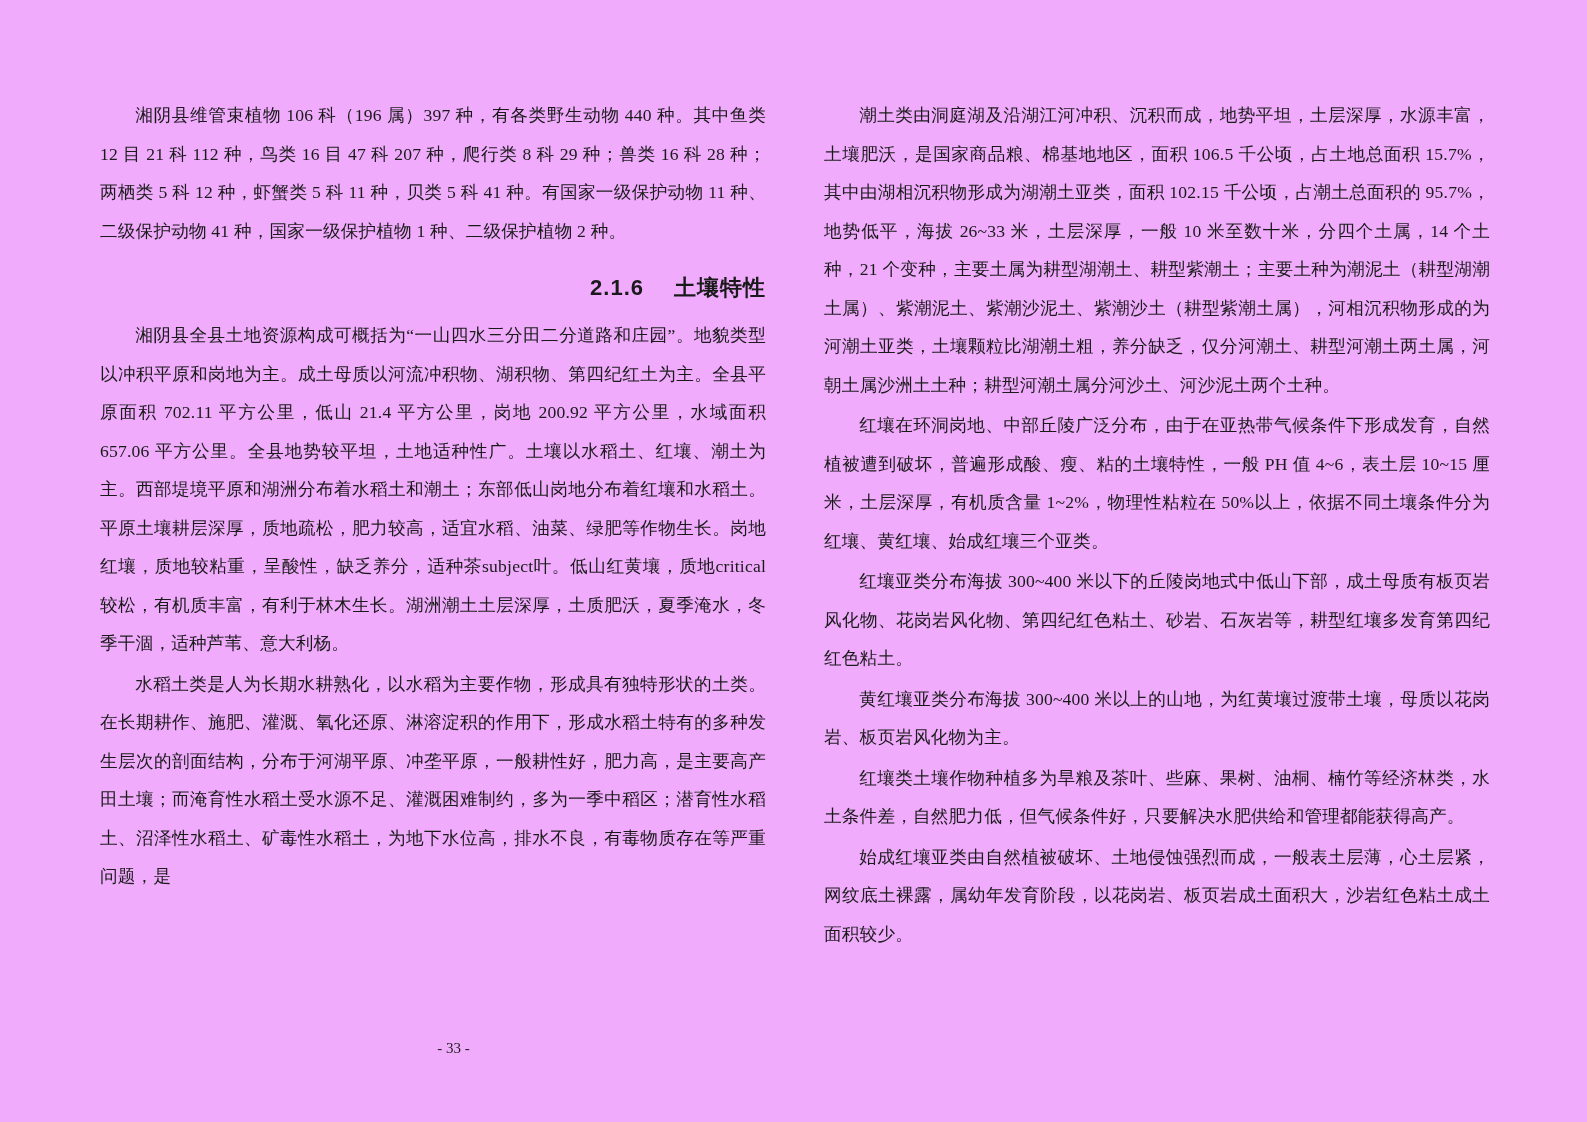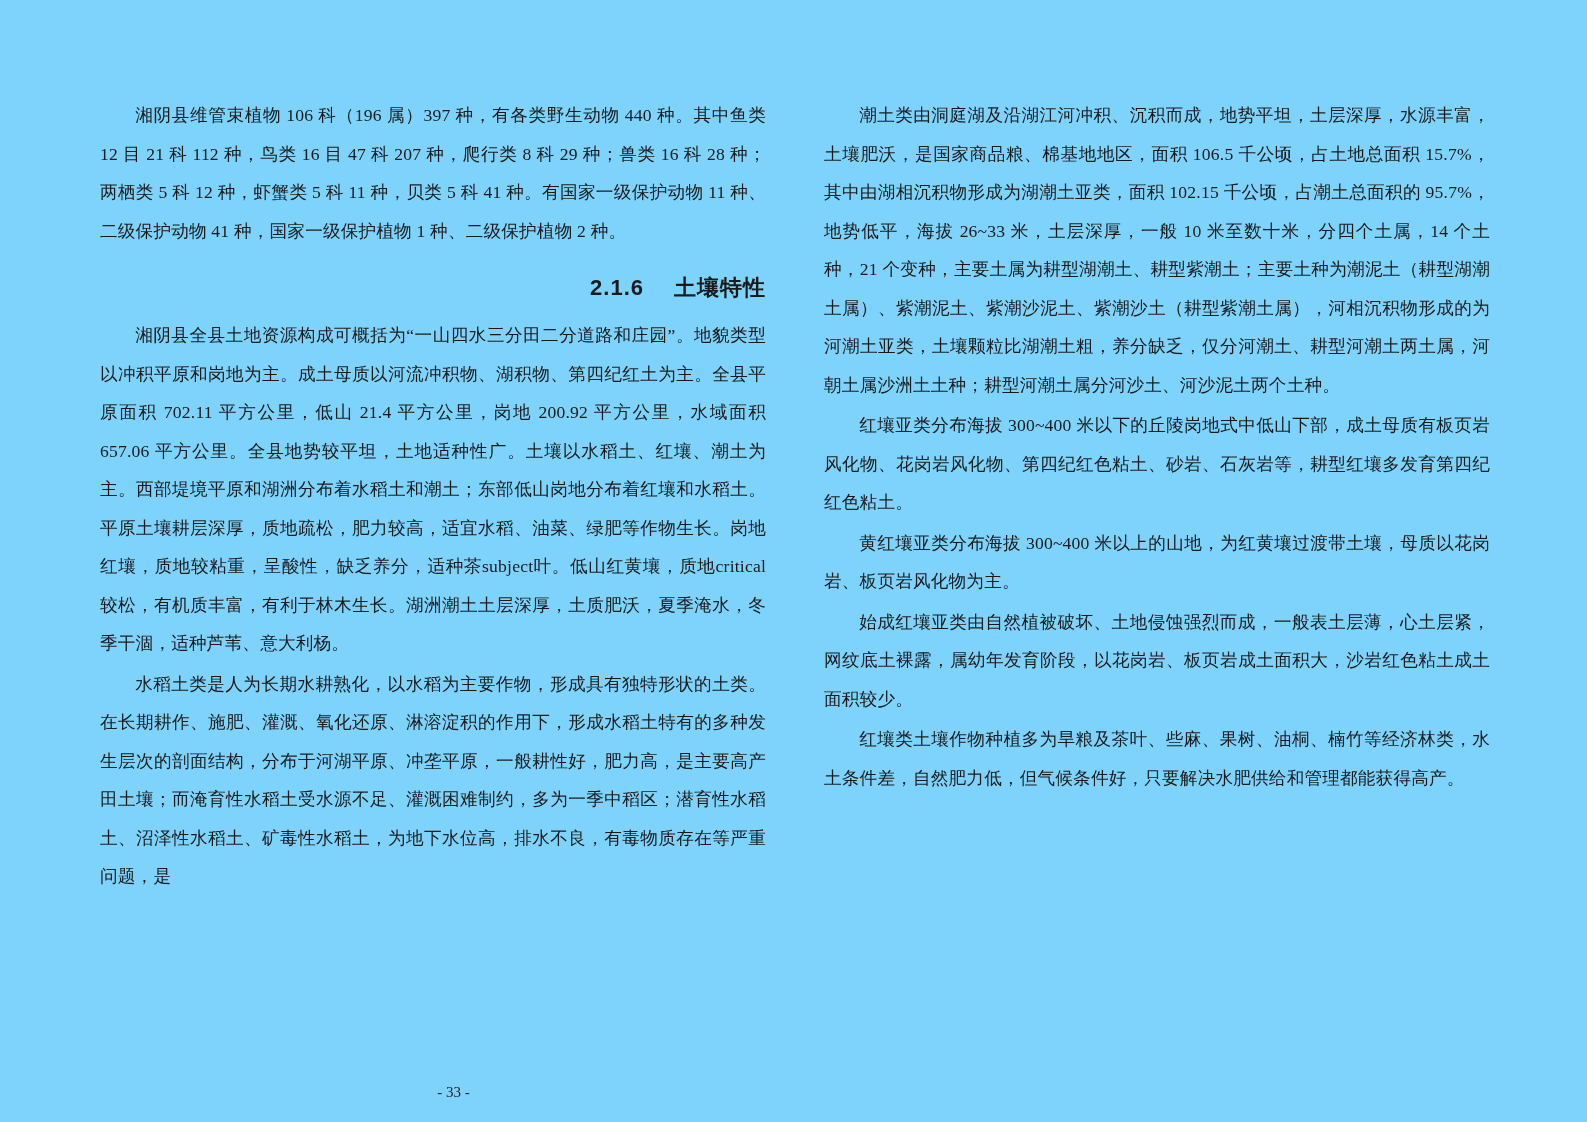--- a/index.html
+++ b/index.html
@@ -11,21 +11,21 @@
     width: 1587px;
     height: 1122px;
     font-family: "Liberation Serif", "DejaVu Serif", serif;
     color: #1a1a1a;
     position: relative;
     overflow: hidden;
   }
   .page {
     position: absolute;
     inset: 0;
-    background: #7dd3fc;
+    background: #f0abfc;
   }
   .columns {
     position: absolute;
     top: 96px;
     left: 100px;
     width: 1390px;
     display: flex;
     gap: 58px;
   }
   .col {
@@ -55,21 +55,20 @@
   }
   .page-number {
     position: absolute;
     left: 0;
     right: 0;
     top: 1040px;
     text-align: center;
     font-size: 15px;
     color: #222;
     font-family: "Liberation Serif", "DejaVu Serif", serif;
-    margin-top: 44px;
   }
   .page-number-inner {
     display: inline-block;
     margin-left: -680px;
   }
 </style>
 </head>
 <body>
 
 <div class="page">
@@ -81,24 +80,25 @@
       <h2 class="section-heading">
         <span class="num">2.1.6</span><span>土壤特性</span>
       </h2>
 
       <p>湘阴县全县土地资源构成可概括为“一山四水三分田二分道路和庄园”。地貌类型以冲积平原和岗地为主。成土母质以河流冲积物、湖积物、第四纪红土为主。全县平原面积 702.11 平方公里，低山 21.4 平方公里，岗地 200.92 平方公里，水域面积 657.06 平方公里。全县地势较平坦，土地适种性广。土壤以水稻土、红壤、潮土为主。西部堤境平原和湖洲分布着水稻土和潮土；东部低山岗地分布着红壤和水稻土。平原土壤耕层深厚，质地疏松，肥力较高，适宜水稻、油菜、绿肥等作物生长。岗地红壤，质地较粘重，呈酸性，缺乏养分，适种茶subject叶。低山红黄壤，质地critical较松，有机质丰富，有利于林木生长。湖洲潮土土层深厚，土质肥沃，夏季淹水，冬季干涸，适种芦苇、意大利杨。</p>
       <p>水稻土类是人为长期水耕熟化，以水稻为主要作物，形成具有独特形状的土类。在长期耕作、施肥、灌溉、氧化还原、淋溶淀积的作用下，形成水稻土特有的多种发生层次的剖面结构，分布于河湖平原、冲垄平原，一般耕性好，肥力高，是主要高产田土壤；而淹育性水稻土受水源不足、灌溉困难制约，多为一季中稻区；潜育性水稻土、沼泽性水稻土、矿毒性水稻土，为地下水位高，排水不良，有毒物质存在等严重问题，是</p>
     </div>
 
     <div class="col">
       <p>潮土类由洞庭湖及沿湖江河冲积、沉积而成，地势平坦，土层深厚，水源丰富，土壤肥沃，是国家商品粮、棉基地地区，面积 106.5 千公顷，占土地总面积 15.7%，其中由湖相沉积物形成为湖潮土亚类，面积 102.15 千公顷，占潮土总面积的 95.7%，地势低平，海拔 26~33 米，土层深厚，一般 10 米至数十米，分四个土属，14 个土种，21 个变种，主要土属为耕型湖潮土、耕型紫潮土；主要土种为潮泥土（耕型湖潮土属）、紫潮泥土、紫潮沙泥土、紫潮沙土（耕型紫潮土属），河相沉积物形成的为河潮土亚类，土壤颗粒比湖潮土粗，养分缺乏，仅分河潮土、耕型河潮土两土属，河朝土属沙洲土土种；耕型河潮土属分河沙土、河沙泥土两个土种。</p>
+      <p>红壤在环洞岗地、中部丘陵广泛分布，由于在亚热带气候条件下形成发育，自然植被遭到破坏，普遍形成酸、瘦、粘的土壤特性，一般 PH 值 4~6，表土层 10~15 厘米，土层深厚，有机质含量 1~2%，物理性粘粒在 50%以上，依据不同土壤条件分为红壤、黄红壤、始成红壤三个亚类。</p>
       <p>红壤亚类分布海拔 300~400 米以下的丘陵岗地式中低山下部，成土母质有板页岩风化物、花岗岩风化物、第四纪红色粘土、砂岩、石灰岩等，耕型红壤多发育第四纪红色粘土。</p>
       <p>黄红壤亚类分布海拔 300~400 米以上的山地，为红黄壤过渡带土壤，母质以花岗岩、板页岩风化物为主。</p>
+      <p>红壤类土壤作物种植多为旱粮及茶叶、些麻、果树、油桐、楠竹等经济林类，水土条件差，自然肥力低，但气候条件好，只要解决水肥供给和管理都能获得高产。</p>
       <p>始成红壤亚类由自然植被破坏、土地侵蚀强烈而成，一般表土层薄，心土层紧，网纹底土裸露，属幼年发育阶段，以花岗岩、板页岩成土面积大，沙岩红色粘土成土面积较少。</p>
-      <p>红壤类土壤作物种植多为旱粮及茶叶、些麻、果树、油桐、楠竹等经济林类，水土条件差，自然肥力低，但气候条件好，只要解决水肥供给和管理都能获得高产。</p>
     </div>
 
   </div>
 
   <div class="page-number">
     <span class="page-number-inner">- 33 -</span>
   </div>
 </div>
 
 </body></html>

